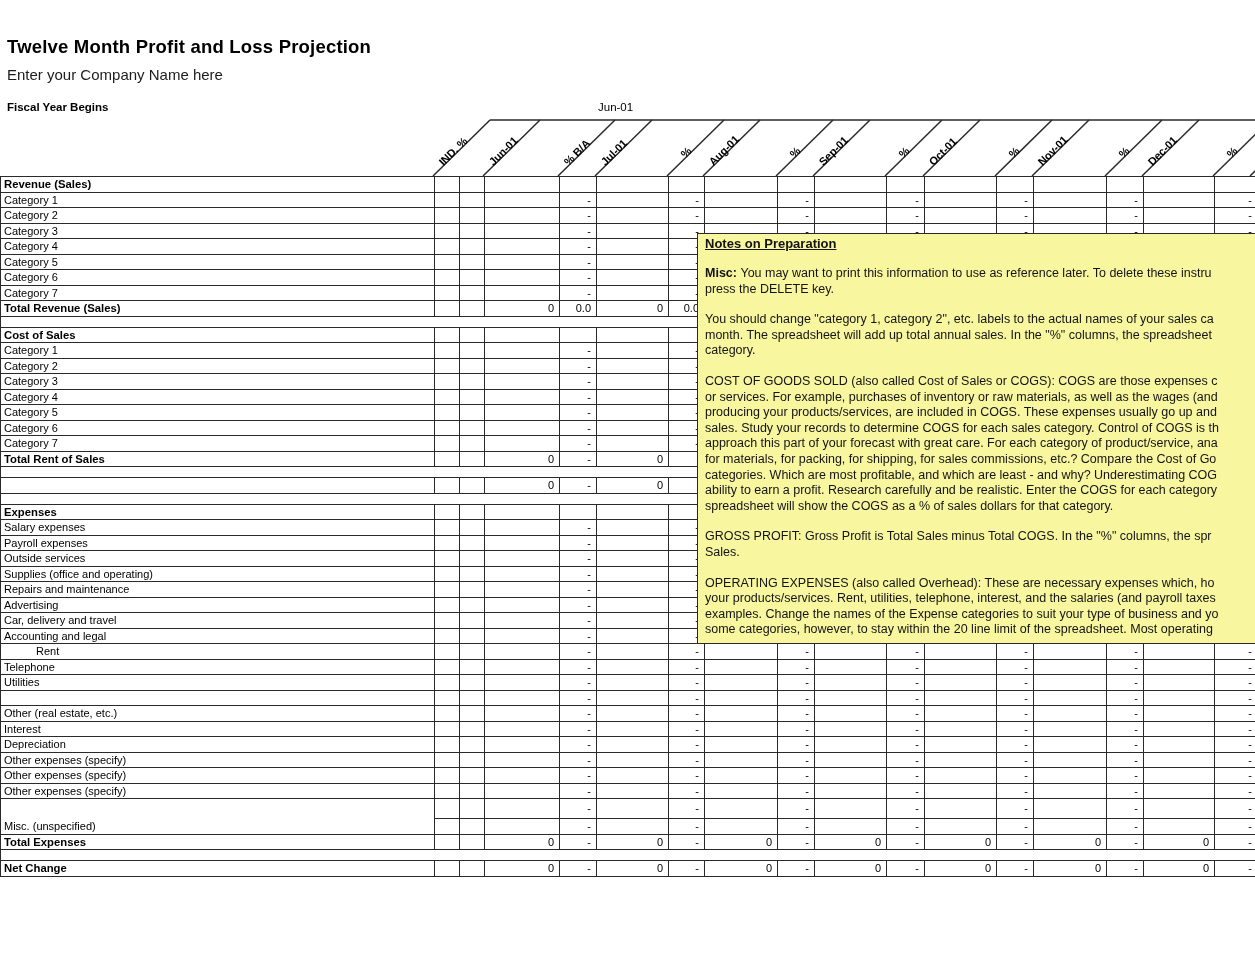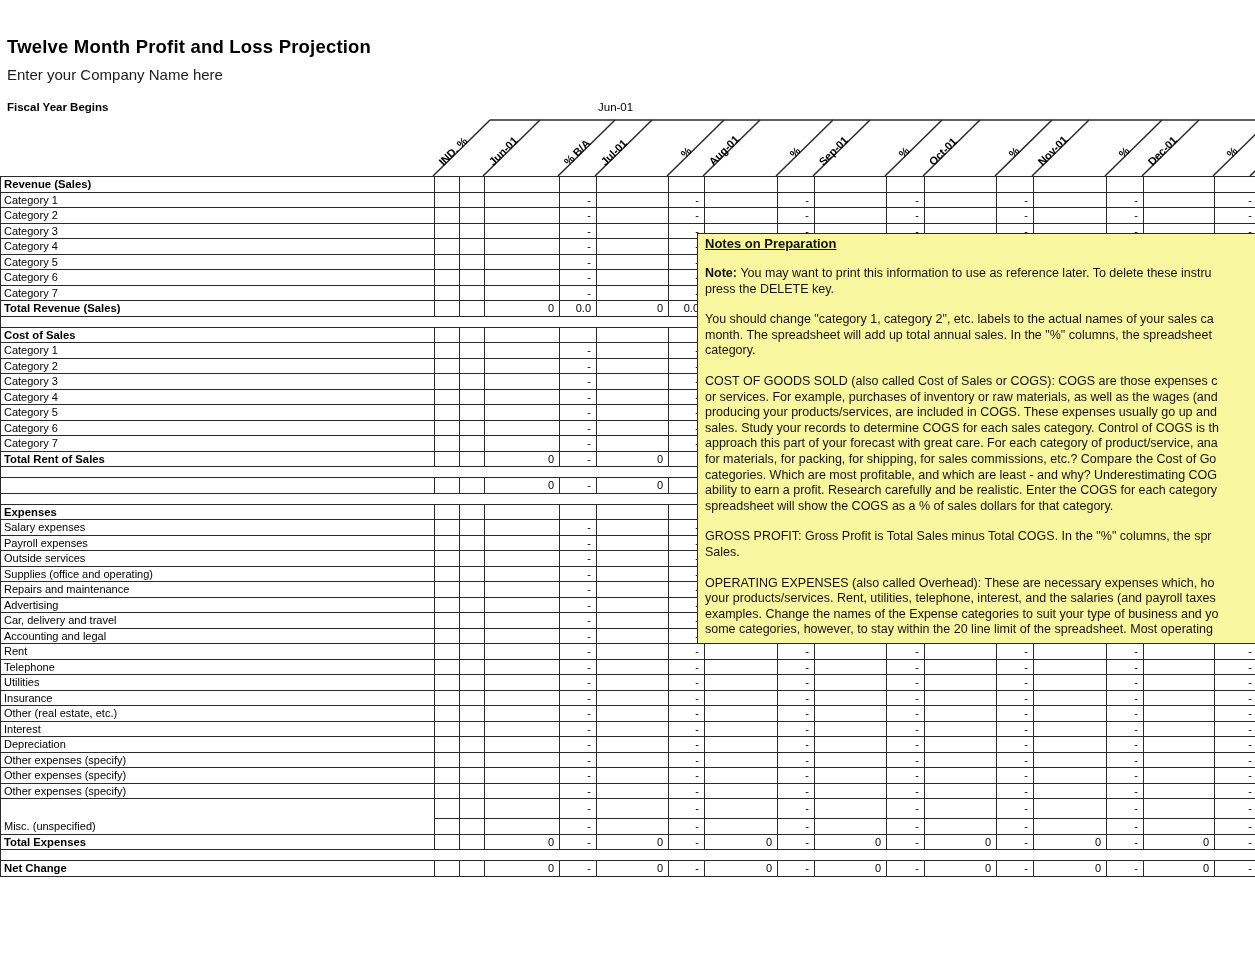--- a/index.html
+++ b/index.html
@@ -626,21 +626,21 @@
       <div class="cell" style="left: 813px; width: 72px; line-height: 14px;"></div>
       <div class="cell" style="left: 885px; width: 38px; line-height: 14px;">-</div>
       <div class="cell" style="left: 923px; width: 72px; line-height: 14px;"></div>
       <div class="cell" style="left: 995px; width: 37px; line-height: 14px;">-</div>
       <div class="cell" style="left: 1032px; width: 73px; line-height: 14px;"></div>
       <div class="cell" style="left: 1105px; width: 37px; line-height: 14px;">-</div>
       <div class="cell" style="left: 1142px; width: 71px; line-height: 14px;"></div>
       <div class="cell" style="left: 1213px; width: 43px; line-height: 14px;">-</div>
     </div>
     <div class="row data" style="top: 644px; height: 15.5px;">
-      <div class="lab" style="line-height: 14px;">Rent</div>
+      <div class="lab" style="line-height: 14px; margin-left: 32px;">Rent</div>
       <div class="cell" style="left: 433px; width: 25px; line-height: 14px;"></div>
       <div class="cell" style="left: 458px; width: 25px; line-height: 14px;"></div>
       <div class="cell" style="left: 483px; width: 75px; line-height: 14px;"></div>
       <div class="cell" style="left: 558px; width: 37px; line-height: 14px;">-</div>
       <div class="cell" style="left: 595px; width: 72px; line-height: 14px;"></div>
       <div class="cell" style="left: 667px; width: 36px; line-height: 14px;">-</div>
       <div class="cell" style="left: 703px; width: 73px; line-height: 14px;"></div>
       <div class="cell" style="left: 776px; width: 37px; line-height: 14px;">-</div>
       <div class="cell" style="left: 813px; width: 72px; line-height: 14px;"></div>
       <div class="cell" style="left: 885px; width: 38px; line-height: 14px;">-</div>
@@ -683,21 +683,20 @@
       <div class="cell" style="left: 813px; width: 72px; line-height: 14px;"></div>
       <div class="cell" style="left: 885px; width: 38px; line-height: 14px;">-</div>
       <div class="cell" style="left: 923px; width: 72px; line-height: 14px;"></div>
       <div class="cell" style="left: 995px; width: 37px; line-height: 14px;">-</div>
       <div class="cell" style="left: 1032px; width: 73px; line-height: 14px;"></div>
       <div class="cell" style="left: 1105px; width: 37px; line-height: 14px;">-</div>
       <div class="cell" style="left: 1142px; width: 71px; line-height: 14px;"></div>
       <div class="cell" style="left: 1213px; width: 43px; line-height: 14px;">-</div>
     </div>
     <div class="row data" style="top: 690.5px; height: 15.5px;">
-      <div class="lab" style="line-height: 14px;">Insurance</div>
       <div class="cell" style="left: 433px; width: 25px; line-height: 14px;"></div>
       <div class="cell" style="left: 458px; width: 25px; line-height: 14px;"></div>
       <div class="cell" style="left: 483px; width: 75px; line-height: 14px;"></div>
       <div class="cell" style="left: 558px; width: 37px; line-height: 14px;">-</div>
       <div class="cell" style="left: 595px; width: 72px; line-height: 14px;"></div>
       <div class="cell" style="left: 667px; width: 36px; line-height: 14px;">-</div>
       <div class="cell" style="left: 703px; width: 73px; line-height: 14px;"></div>
       <div class="cell" style="left: 776px; width: 37px; line-height: 14px;">-</div>
       <div class="cell" style="left: 813px; width: 72px; line-height: 14px;"></div>
       <div class="cell" style="left: 885px; width: 38px; line-height: 14px;">-</div>
@@ -898,21 +897,21 @@
       <div class="cell" style="left: 1105px; width: 37px; line-height: 14px;">-</div>
       <div class="cell" style="left: 1142px; width: 71px; line-height: 14px;">0</div>
       <div class="cell" style="left: 1213px; width: 43px; line-height: 14px;">-</div>
     </div>
   </div>
 
 <div class="abs" id="notes" style="background: rgb(249, 246, 160);">
   <div id="notes-title">Notes on Preparation</div>
   <div id="notes-body">
       <div class="np">
-        <div class="nl"><b>Note: </b>You may want to print this information to use as reference later. To delete these instru</div>
+        <div class="nl"><b>Misc: </b>You may want to print this information to use as reference later. To delete these instru</div>
         <div class="nl">press the DELETE key.</div>
       </div>
       <div class="np">
         <div class="nl">You should change "category 1, category 2", etc. labels to the actual names of your sales ca</div>
         <div class="nl">month. The spreadsheet will add up total annual sales. In the "%" columns, the spreadsheet</div>
         <div class="nl">category.</div>
       </div>
       <div class="np">
         <div class="nl">COST OF GOODS SOLD (also called Cost of Sales or COGS): COGS are those expenses c</div>
         <div class="nl">or services. For example, purchases of inventory or raw materials, as well as the wages (and</div>

